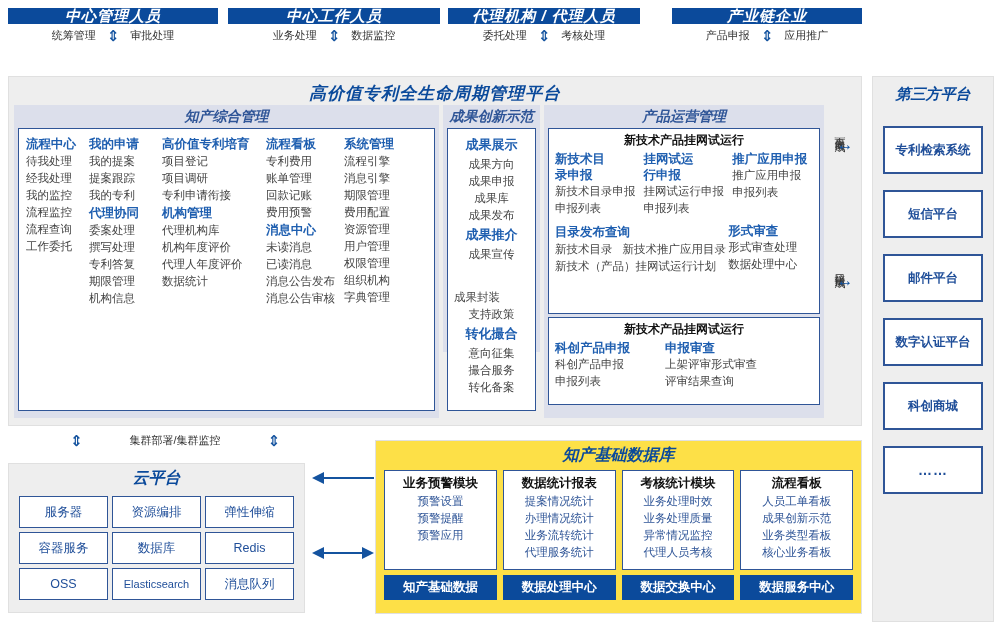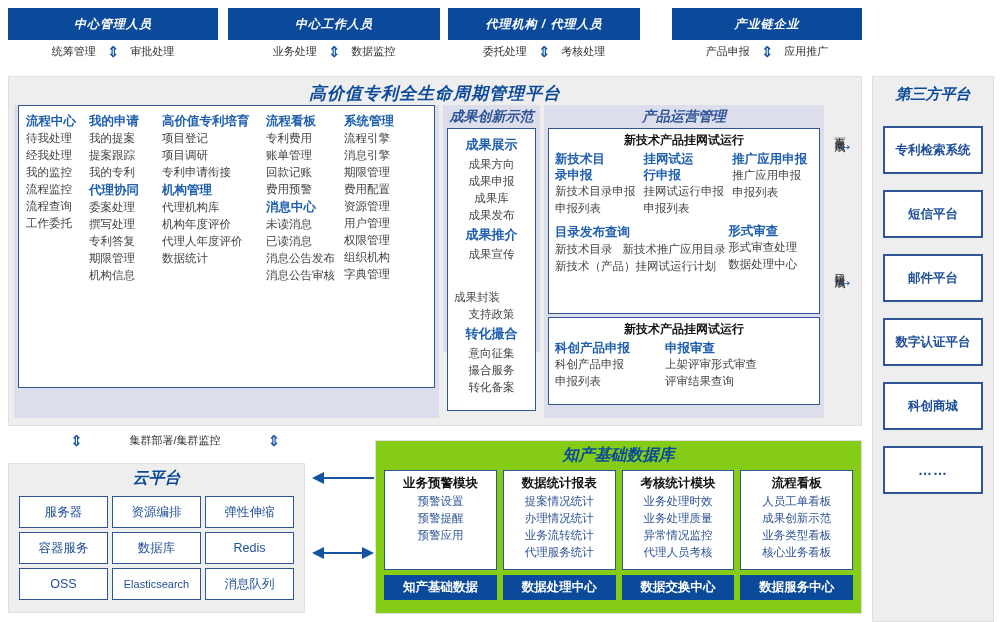--- a/index.html
+++ b/index.html
@@ -5,23 +5,23 @@
   * { box-sizing: border-box; margin:0; padding:0; }
   body {
     width:1000px; height:622px; background:#ffffff;
     font-family:"Liberation Sans","DejaVu Sans",sans-serif;
     position:relative; overflow:hidden;
   }
   .abs { position:absolute; }
 
   
   .role-banner{
-    background:#0b4a9b; color:#fff; font-weight:bold; font-size:12px;
+    background:#0b4a9b; color:#fff; font-weight:bold; font-size:15px;
     font-style:italic; display:flex; align-items:center; justify-content:center;
-    height:32px; letter-spacing:1px;
+    height:16px; letter-spacing:1px;
   }
   .role-sub{
     display:flex; align-items:center; justify-content:center;
     font-size:11px; color:#333; height:22px; gap:4px;
   }
   .role-sub span.lbl{ width:58px; text-align:center; }
   .vdbl{ color:#14539f; font-size:15px; font-weight:bold; line-height:1; }
 
   
   #platform{
@@ -81,21 +81,21 @@
   .cloud-grid{ display:grid; grid-template-columns:repeat(3,1fr); gap:4px; padding:4px 10px; }
   .cloud-cell{
     border:1px solid #2f5597; background:#fff; color:#1f4e99;
     font-size:12.5px; height:32px;
     display:flex; align-items:center; justify-content:center;
   }
 
   
   #db{
     left:375px; top:440px; width:487px; height:174px;
-    background:#84cc16; border:1px solid #e0e0e0;
+    background:#fde047; border:1px solid #e0e0e0;
   }
   #db .ttl{
     text-align:center; font-size:16px; font-weight:bold; font-style:italic;
     color:#0b4a9b; padding:4px 0 4px;
   }
   .db-grid{ display:grid; grid-template-columns:repeat(4,1fr); gap:6px; padding:0 8px; }
   .db-card{ border:1px solid #2f5597; background:#fff; height:100px; padding-top:3px; }
   .db-card h4{ font-size:12.5px; font-weight:bold; color:#111; text-align:center; line-height:19px;}
   .db-card p{ font-size:11.5px; color:#2f5597; text-align:center; line-height:17px; }
   .db-foot{
@@ -141,20 +141,21 @@
         <span class="vdbl">⇕</span>
         <span class="lbl">应用推广</span>
       </div>
     </div>
   </div>
 
 <div id="platform" class="abs">
   <div class="platform-title">高价值专利全生命周期管理平台</div>
 
   <div class="sec" id="sec-ipm" style="left:5px; top:28px; width:425px; height:313px;">
+    <div class="sec-title">知产综合管理</div>
     <div class="sec-body" style="height:283px;">
       <div class="cols" id="ipm-cols">
           <div class="col" style="width: 63px;">
             <div class="grp-h">流程中心</div>
             <div class="itm">待我处理</div>
             <div class="itm">经我处理</div>
             <div class="itm">我的监控</div>
             <div class="itm">流程监控</div>
             <div class="itm">流程查询</div>
             <div class="itm">工作委托</div>

